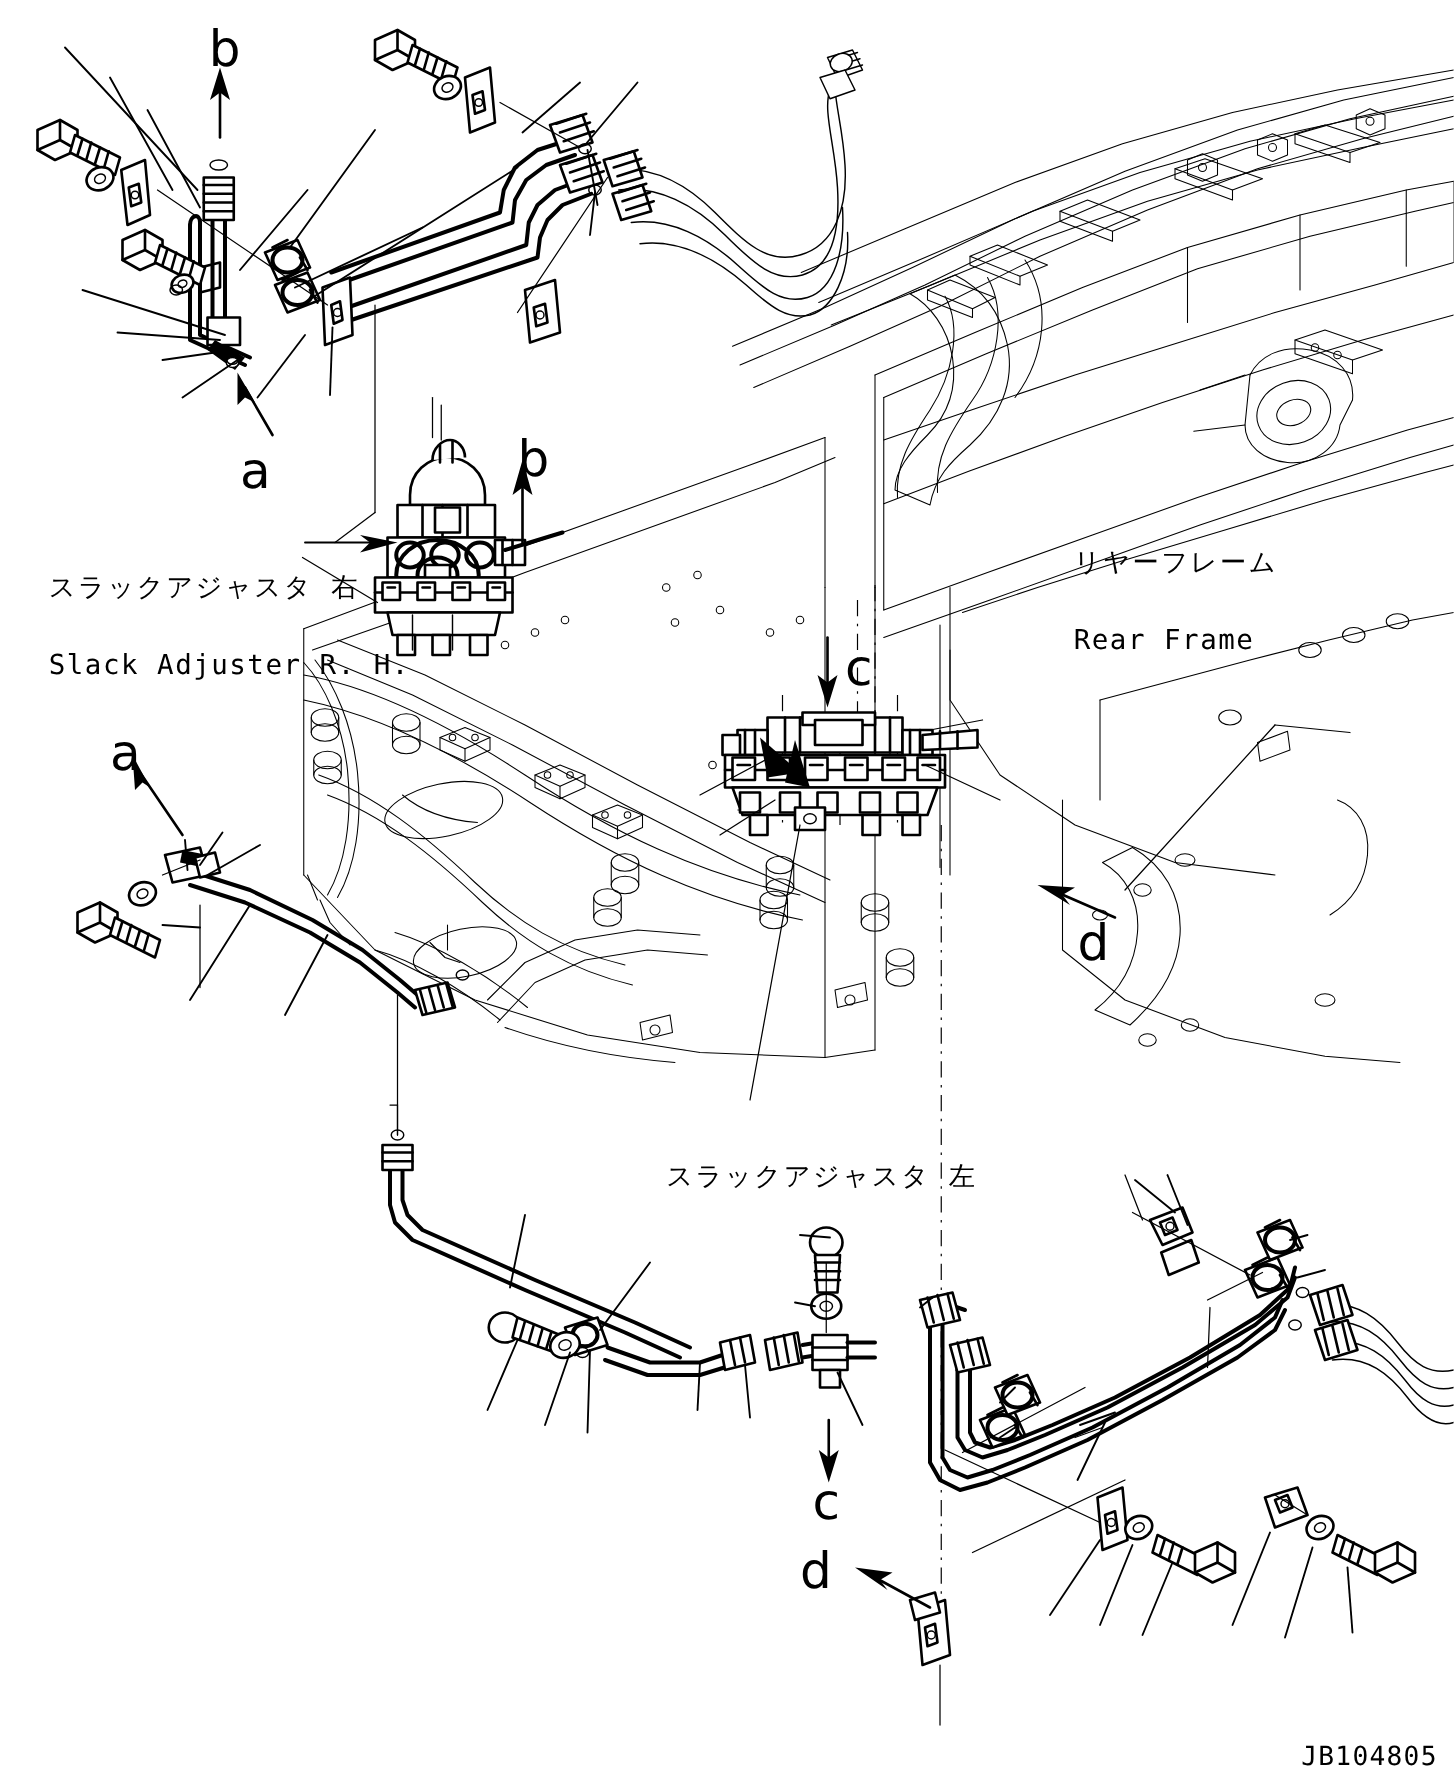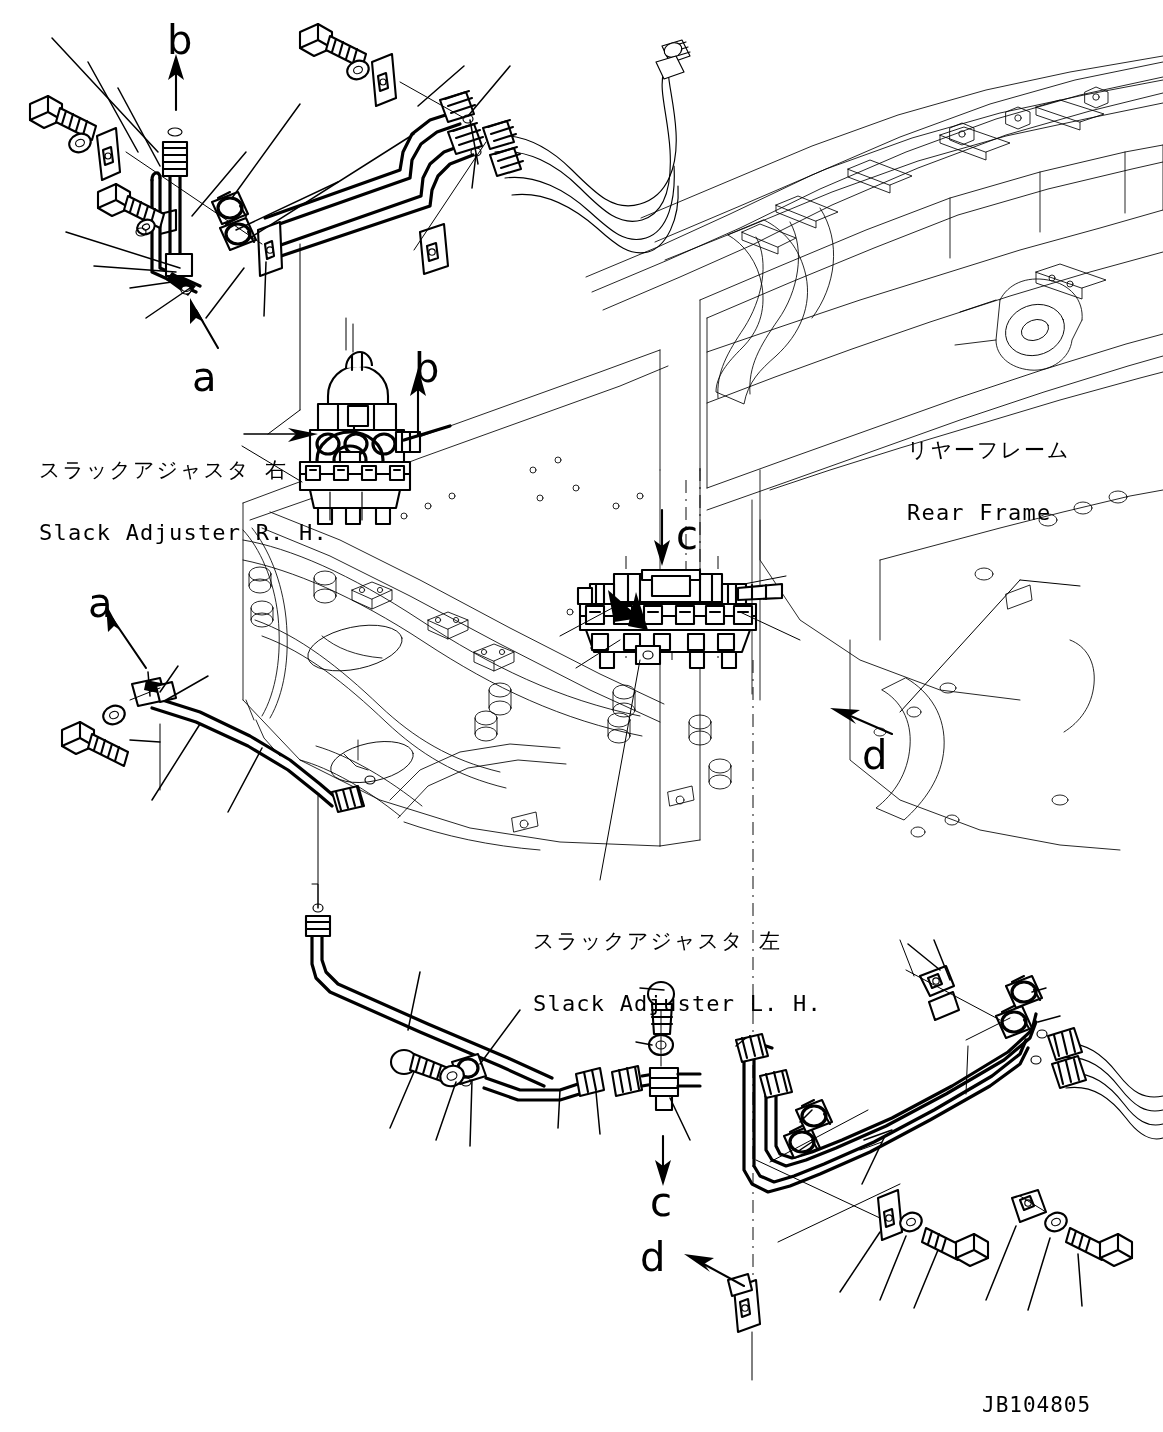--- a/index.html
+++ b/index.html
@@ -788,32 +788,31 @@
 
   </svg>
 
   <div class="lbl" style="left:39px; top:420px;">
     <div class="lbl-jp">スラックアジャスタ 右</div>
     <div class="lbl-en">Slack Adjuster R. H.</div>
   </div>
 
   <div class="lbl" style="left:493px; top:891px;margin-left:40px;">
     <div class="lbl-jp">スラックアジャスタ 左</div>
-    <div class="lbl-en">Slack Adjuster L. H.</div>
   </div>
 
-  <div class="lbl" style="left:907px; top:400px;">
+  <div class="lbl" style="left:859px; top:400px;">
     <div class="lbl-jp">リヤーフレーム</div>
     <div class="lbl-en">Rear Frame</div>
   </div>
 
   <div class="callout" style="left:167px; top:20px;">b</div>
   <div class="callout" style="left:192px; top:357px;">a</div>
   <div class="callout" style="left:414px; top:348px;">b</div>
   <div class="callout" style="left:88px;  top:583px;">a</div>
   <div class="callout" style="left:676px; top:515px;">c</div>
   <div class="callout" style="left:862px; top:735px;">d</div>
   <div class="callout" style="left:650px; top:1182px;">c</div>
   <div class="callout" style="left:640px; top:1237px;">d</div>
 
-  <div class="dwgno" style="left:982px; top:1393px;text-align:right;">JB104805</div>
+  <div class="dwgno" style="left:1041px; top:1393px;text-align:right;">JB104805</div>
 
 </div>
 
 </body></html>

